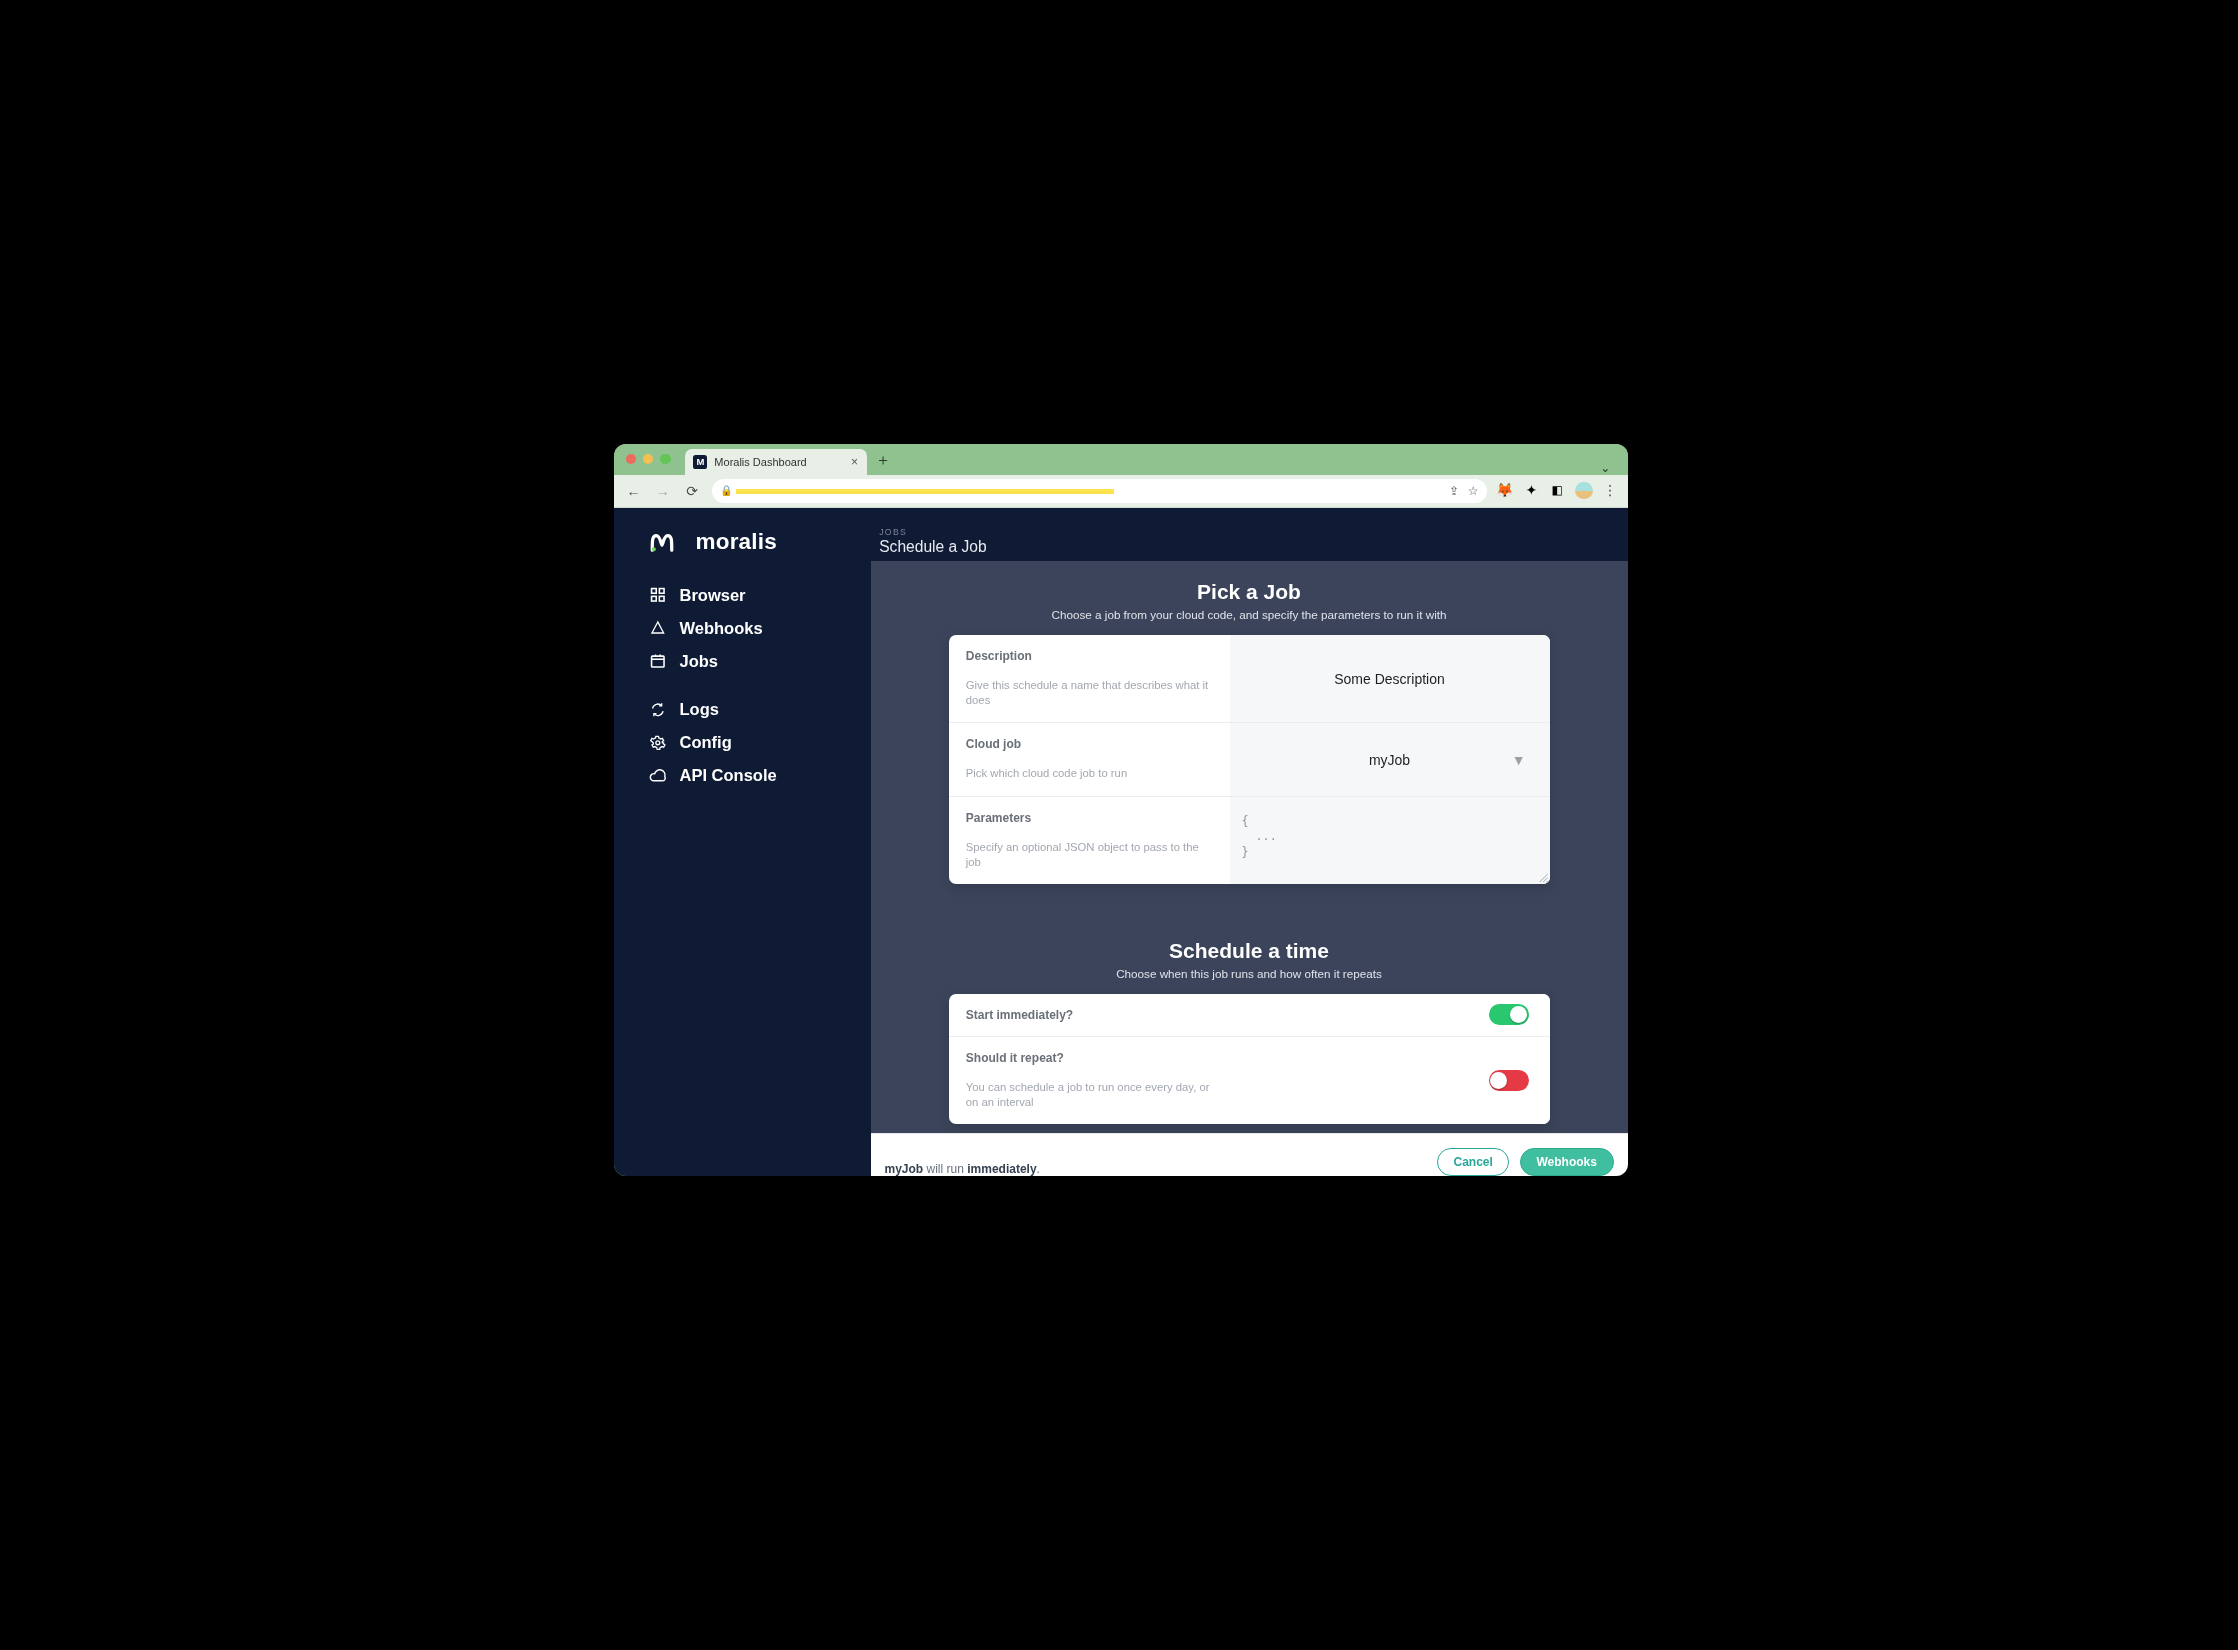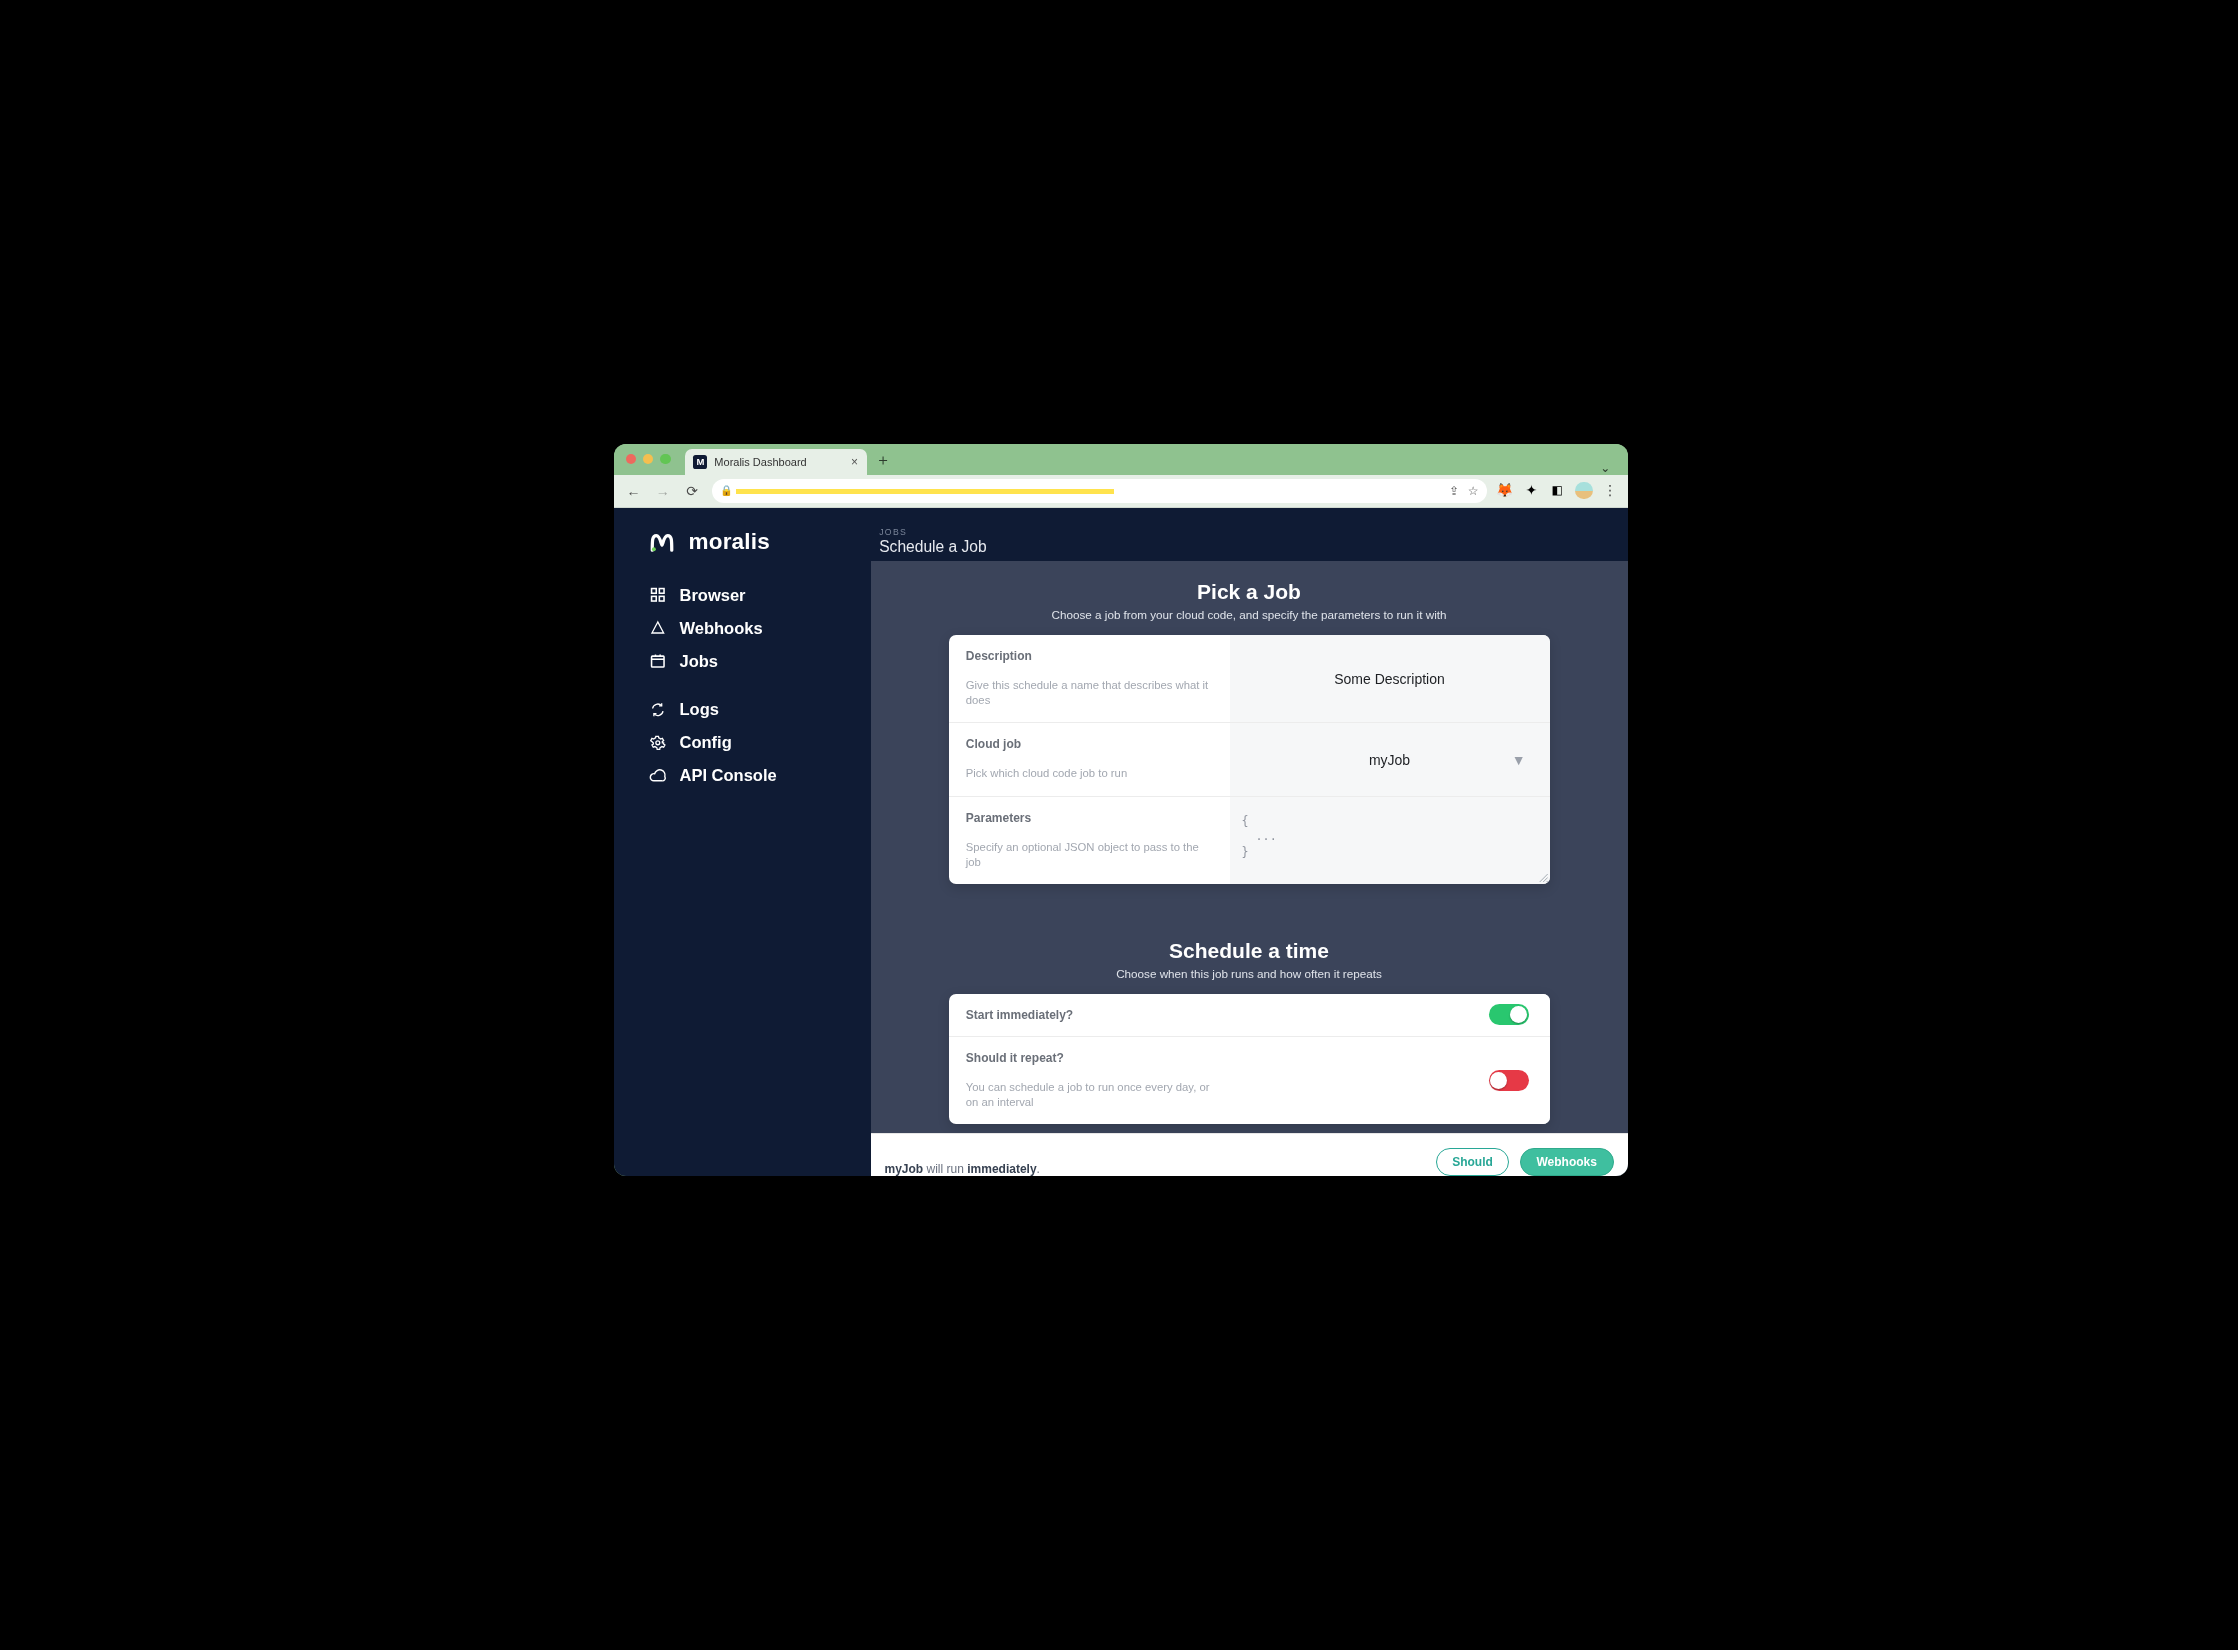--- a/index.html
+++ b/index.html
@@ -86,21 +86,21 @@
   
   .viewport {
     position: absolute; left:0; right:0; top:64px; bottom:0;
     background: #0f1b34;
     display: flex;
   }
   .sidebar {
     width: 257px; padding: 21px 21px 0 35px;
     color: #fff;
   }
-  .brand { display:flex; align-items:center; gap:14px; margin-bottom: 24px;}
+  .brand { display:flex; align-items:center; gap:21px; margin-bottom: 24px;}
   .brand svg { display:block;}
   .brand-text { font-size: 22.5px; font-weight: 700; letter-spacing:0.2px;}
   .navgroup { margin-top: 5.2px; }
   .navitem {
     display:flex; align-items:center; gap:12px;
     font-size: 16.5px; font-weight: 600;
     padding: 7px 0; cursor: pointer;
     color: #fff;
   }
   .navitem .nicon { width:19px; display:inline-flex; justify-content:center;}
@@ -406,20 +406,20 @@
               </div>
             </div>
           </div>
         </div>
 
         <div class="footer">
           <span class="summary">
             <b>myJob</b><span> will run </span><b>immediately</b><span>.</span>
           </span>
           <span class="spacer"></span>
-          <button class="btn cancel">Should</button>
+          <button class="btn cancel">Cancel</button>
           <button class="btn primary">Webhooks</button>
         </div>
       </main>
     </div>
   </div>
 </div>
 
 
 </body></html>

